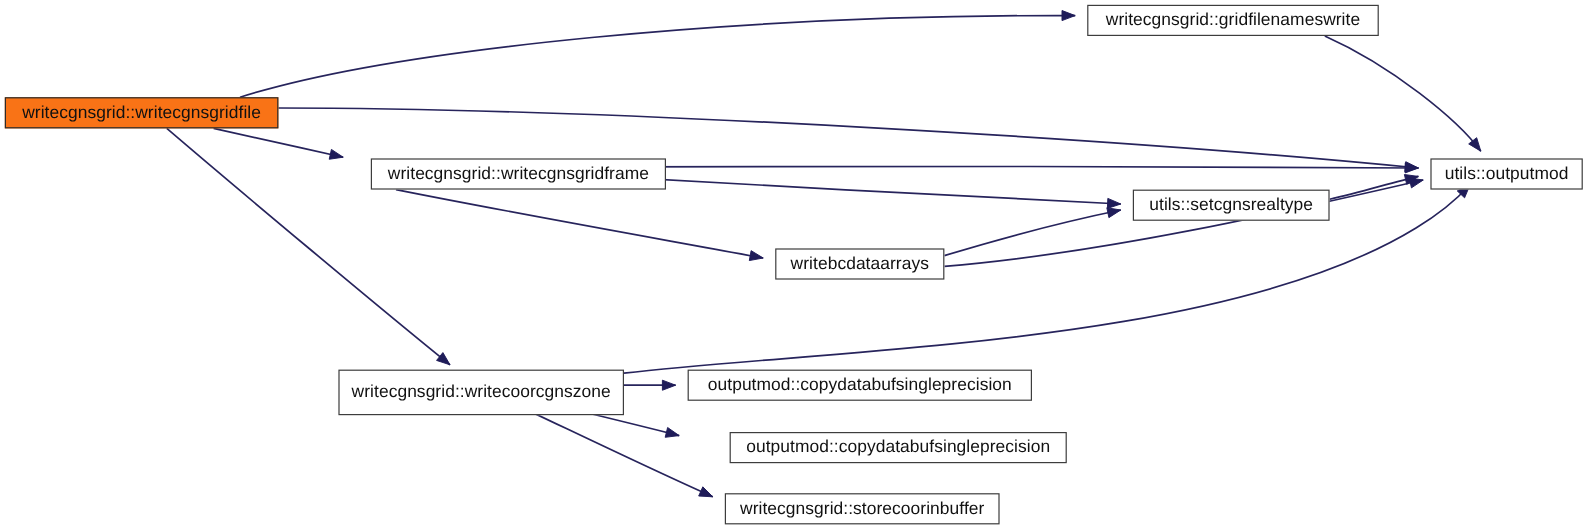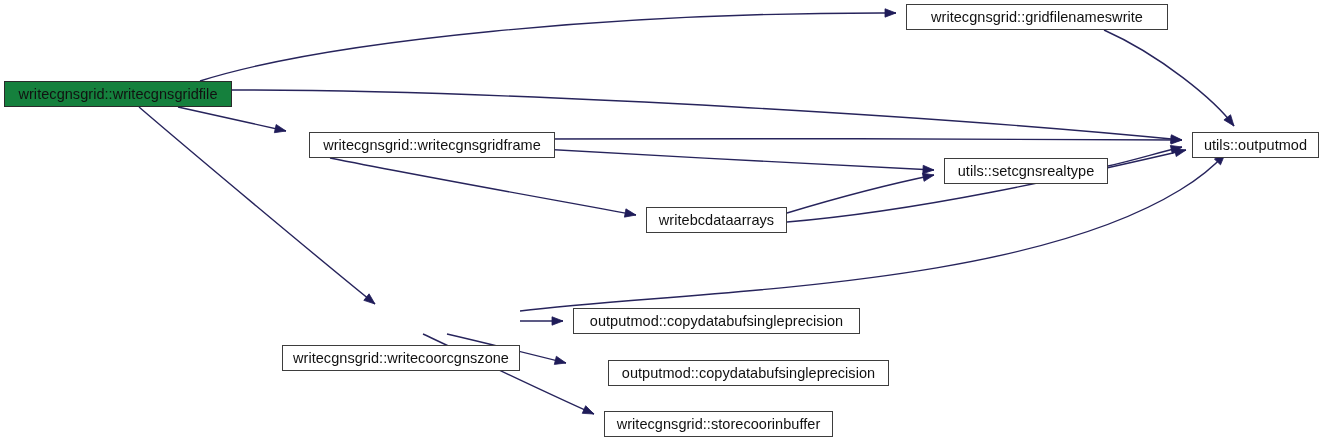--- a/index.html
+++ b/index.html
@@ -39,21 +39,21 @@
     justify-content: center;
     background: #ffffff;
     border: 1px solid #3d3d3d;
     color: #111111;
     font-size: 14.5px;
     line-height: 1;
     white-space: nowrap;
     letter-spacing: 0.05px;
   }
   .node-box.highlight {
-    background: #15803d;
+    background: #f97316;
     border: 1px solid #2b2b2b;
   }
   .node-label {
     padding: 0 9px;
   }
 </style>
 </head>
 <body>
 
 <div id="graph-canvas">
@@ -88,41 +88,41 @@
       <path d="M 447,334 C 490,344 530,354 566,363" class="edge-path"></path>
       <polygon points="566,363 554.3099252291933,364.4078891479619 556.3464001328458,356.25848610437686" class="edge-head"></polygon>
       <path d="M 423,334 C 470,356 540,390 594,414" class="edge-path"></path>
       <polygon points="594,414 582.2432721256913,413.35242785000065 585.6666205537464,405.68165960033144" class="edge-head"></polygon>
     </svg>
 
   <div class="node-box highlight" style="left:4px; top:81px; width:228px; height:26px;">
     <span class="node-label">writecgnsgrid::writecgnsgridfile</span>
   </div>
 
-  <div class="node-box" style="left:906px; top:4px; width:262px; height:26px;">
+  <div class="node-box" style="left:906px; top:4px; width:243px; height:26px;">
     <span class="node-label">writecgnsgrid::gridfilenameswrite</span>
   </div>
 
   <div class="node-box" style="left:1192px; top:132px; width:127px; height:26px;">
     <span class="node-label">utils::outputmod</span>
   </div>
 
   <div class="node-box" style="left:277px; top:132px; width:246px; height:26px;margin-left:32px;">
     <span class="node-label">writecgnsgrid::writecgnsgridframe</span>
   </div>
 
   <div class="node-box" style="left:646px; top:207px; width:141px; height:26px;">
     <span class="node-label">writebcdataarrays</span>
   </div>
 
   <div class="node-box" style="left:944px; top:158px; width:164px; height:26px;">
     <span class="node-label">utils::setcgnsrealtype</span>
   </div>
 
-  <div class="node-box" style="left:282px; top:308px; width:238px; height:26px;margin-top:37px;">
+  <div class="node-box" style="left:282px; top:308px; width:238px; height:38px;">
     <span class="node-label">writecgnsgrid::writecoorcgnszone</span>
   </div>
 
   <div class="node-box" style="left:573px; top:308px; width:287px; height:26px;">
     <span class="node-label">outputmod::copydatabufsingleprecision</span>
   </div>
 
   <div class="node-box" style="left:576px; top:360px; width:281px; height:26px;margin-left:32px;">
     <span class="node-label">outputmod::copydatabufsingleprecision</span>
   </div>

